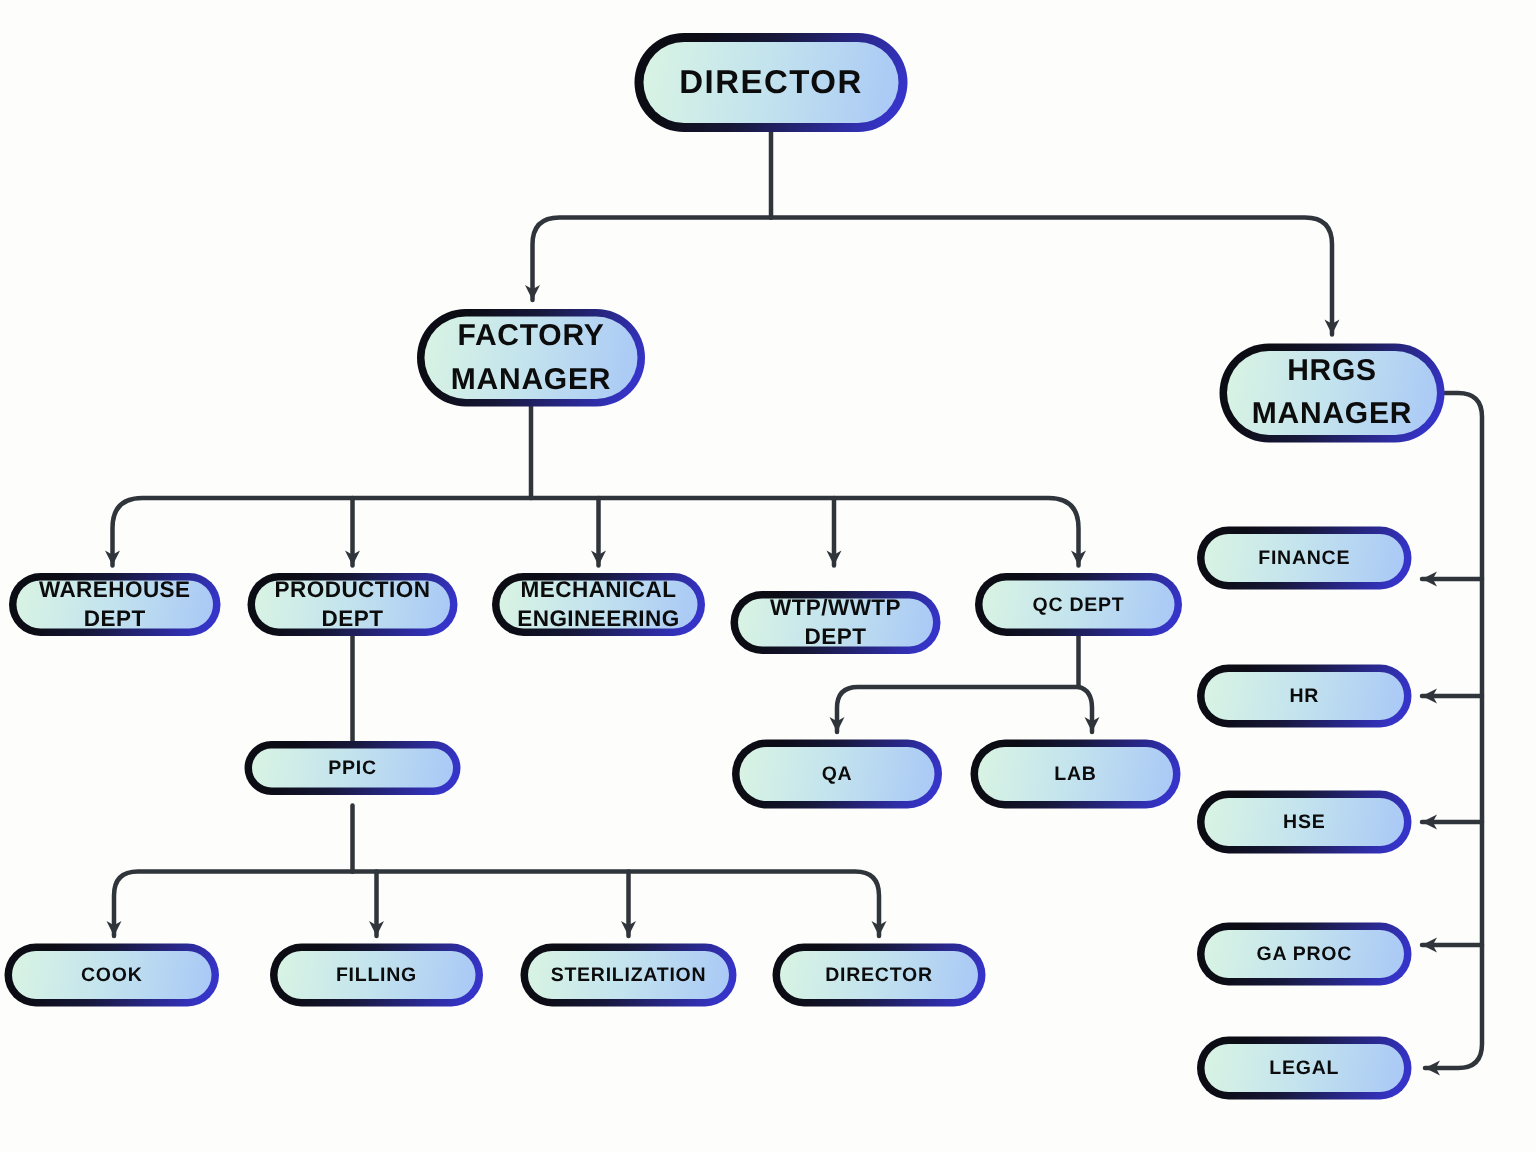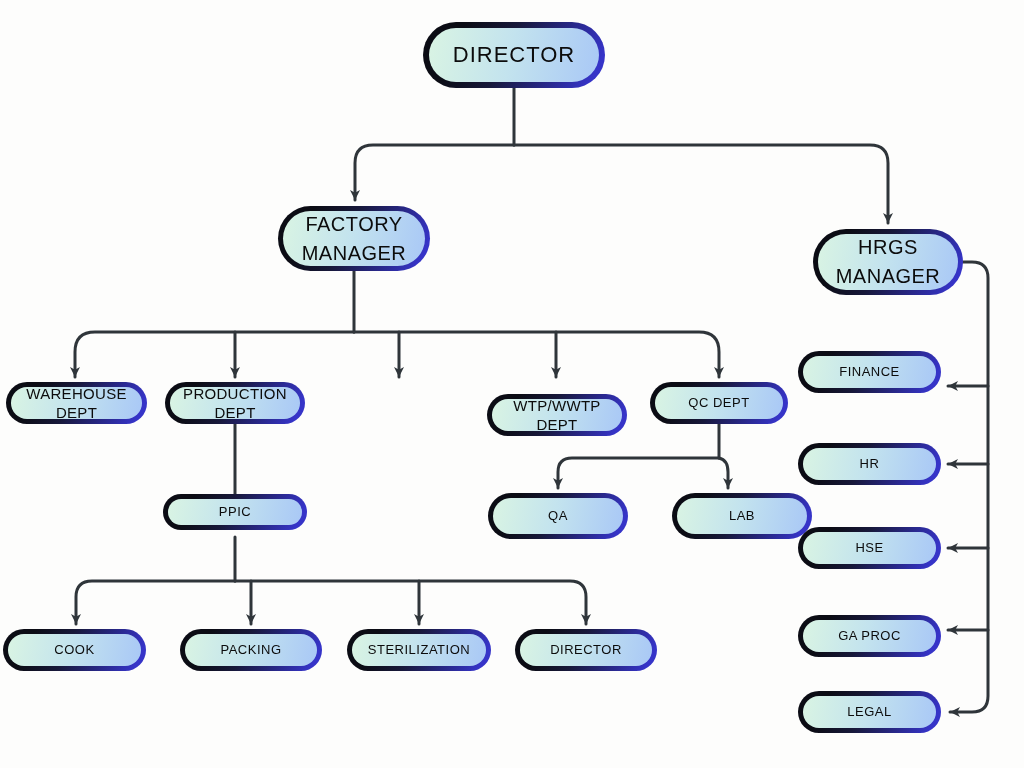--- a/index.html
+++ b/index.html
@@ -23,21 +23,21 @@
   .node.pad6{padding:6px;}
   .node-inner{
     flex:1;
     border-radius:999px;
     background:linear-gradient(100deg,#d9f4e3 0%,#c3e3ee 48%,#a9c8f6 100%);
     display:flex;align-items:center;justify-content:center;
     text-align:center;
   }
   .node-label{
     color:#0c0c0c;
-    font-weight:400;
+    font-weight:700;
     letter-spacing:.5px;
     white-space:pre-line;
     line-height:1.3;
   }
   .n-xl .node-label{font-size:22px;letter-spacing:1px;}
   .n-lg .node-label{font-size:20px;line-height:1.45;}
   .n-md .node-label{font-size:13px;}
   .n-sm .node-label{font-size:15px;letter-spacing:.3px;}
 </style>
 </head>
@@ -109,20 +109,26 @@
       </div>
   </div>
 
   <div class="node n-sm" style="left:165px;top:382px;width:140px;height:42px;">
     <div class="node-inner">
         <span class="node-label">PRODUCTION
 DEPT</span>
       </div>
   </div>
 
+  <div class="node n-sm" style="left:328px;top:382px;width:142px;height:42px;">
+    <div class="node-inner">
+        <span class="node-label">MECHANICAL
+ENGINEERING</span>
+      </div>
+  </div>
 
   <div class="node n-sm" style="left:487px;top:382px;width:140px;height:42px;margin-top:12px;">
     <div class="node-inner">
         <span class="node-label">WTP/WWTP
 DEPT</span>
       </div>
   </div>
 
   <div class="node n-md" style="left:650px;top:382px;width:138px;height:42px;">
     <div class="node-inner">
@@ -135,35 +141,35 @@
         <span class="node-label">PPIC</span>
       </div>
   </div>
 
   <div class="node n-md" style="left:488px;top:493px;width:140px;height:46px;">
     <div class="node-inner">
         <span class="node-label">QA</span>
       </div>
   </div>
 
-  <div class="node n-md" style="left:672px;top:493px;width:140px;height:46px;">
+  <div class="node n-md" style="left:647px;top:493px;width:140px;height:46px;">
     <div class="node-inner">
         <span class="node-label">LAB</span>
       </div>
   </div>
 
   <div class="node n-md" style="left:3px;top:629px;width:143px;height:42px;">
     <div class="node-inner">
         <span class="node-label">COOK</span>
       </div>
   </div>
 
   <div class="node n-md" style="left:180px;top:629px;width:142px;height:42px;">
     <div class="node-inner">
-        <span class="node-label">PACKING</span>
+        <span class="node-label">FILLING</span>
       </div>
   </div>
 
   <div class="node n-md" style="left:347px;top:629px;width:144px;height:42px;">
     <div class="node-inner">
         <span class="node-label">STERILIZATION</span>
       </div>
   </div>
 
   <div class="node n-md" style="left:515px;top:629px;width:142px;height:42px;">

